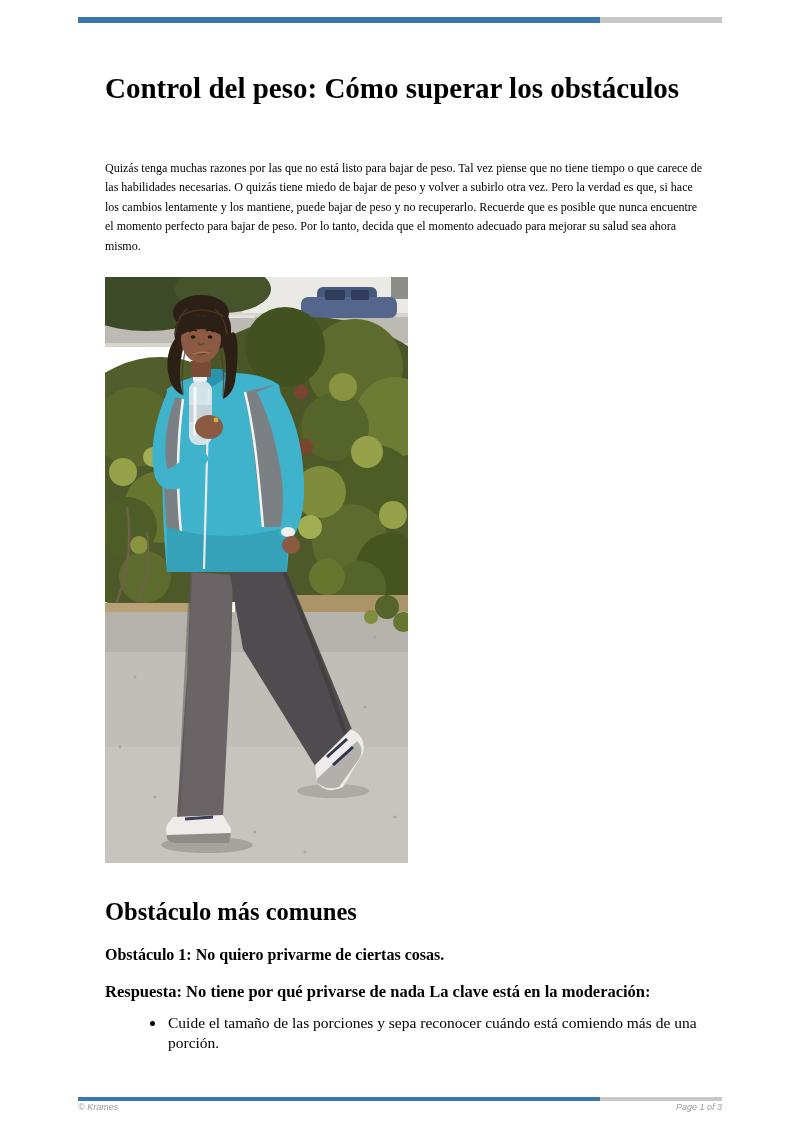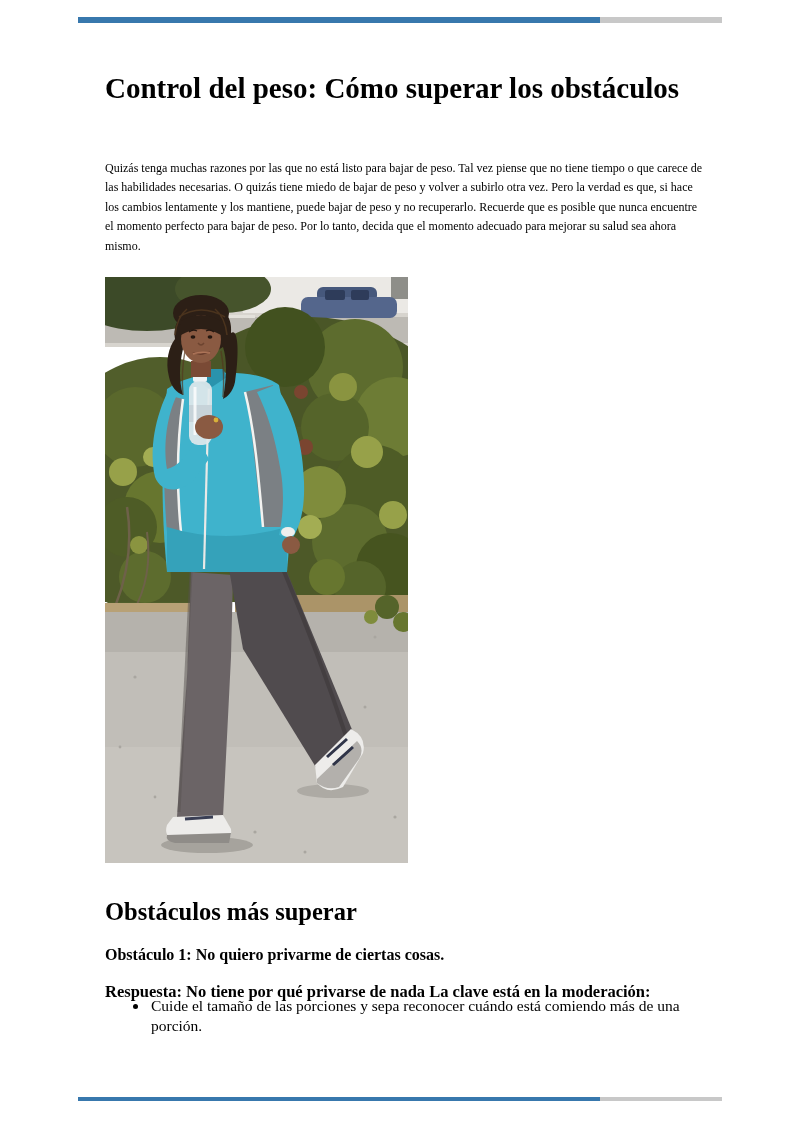--- a/index.html
+++ b/index.html
@@ -34,21 +34,21 @@
     position:absolute;left:105px;top:878px;width:599px;
     font-size:24.5px;font-weight:bold;
   }
   .h3a{position:absolute;left:105px;top:930px;width:599px;font-size:16px;font-weight:bold;}
   .h3b{position:absolute;left:105px;top:965px;width:599px;font-size:16.5px;font-weight:bold;}
   .bullets{
     position:absolute;left:105px;top:996px;width:580px;
     margin:0;padding:0 0 0 44px;
     font-size:15.5px;line-height:19.8px;
   }
-  .bullets li{margin:0;padding:0 0 0 2px;}
+  .bullets li{margin:17px;padding:0 0 0 2px;}
   .footer-row{
     position:absolute;left:78px;top:1102px;width:644px;
     display:flex;justify-content:space-between;
     font-family:"Liberation Sans",sans-serif;
     font-size:9px;font-style:italic;color:#9b9b9b;
   }
 </style>
 </head>
 <body>
 
@@ -185,28 +185,32 @@
       <path d="M93,66 Q96,70 99,66" stroke="#6d4430" stroke-width="1.4" fill="none"></path>
       <path d="M87,75 Q96,81 106,74 Q97,79 87,75 Z" fill="#5c3325"></path>
       <path d="M88,77 Q96,74 105,76" stroke="#b57a5e" stroke-width="1.6" fill="none" opacity="0.8"></path>
 
       <circle cx="282" cy="330" r="12" fill="#55642a"></circle>
       <circle cx="298" cy="345" r="10" fill="#67762f"></circle>
       <circle cx="266" cy="340" r="7" fill="#7f8c3c"></circle>
     </svg>
   </div>
 
-  <h2 class="h2">Obstáculos más superar</h2>
+  <h2 class="h2">Obstáculo más comunes</h2>
 
   <p class="h3a">Obstáculo 1: No quiero privarme de ciertas cosas.</p>
 
   <p class="h3b">Respuesta: No tiene por qué privarse de nada La clave está en la moderación:</p>
 
   <ul class="bullets">
     <li>Cuide el tamaño de las porciones y sepa reconocer cuándo está comiendo más de una porción.</li>
   </ul>
 
   <div class="bar bottom">
     <div class="fill"></div>
   </div>
 
+  <div class="footer-row">
+    <span>© Krames</span>
+    <span>Page 1 of 3</span>
+  </div>
 
 </div>
 
 </body></html>

